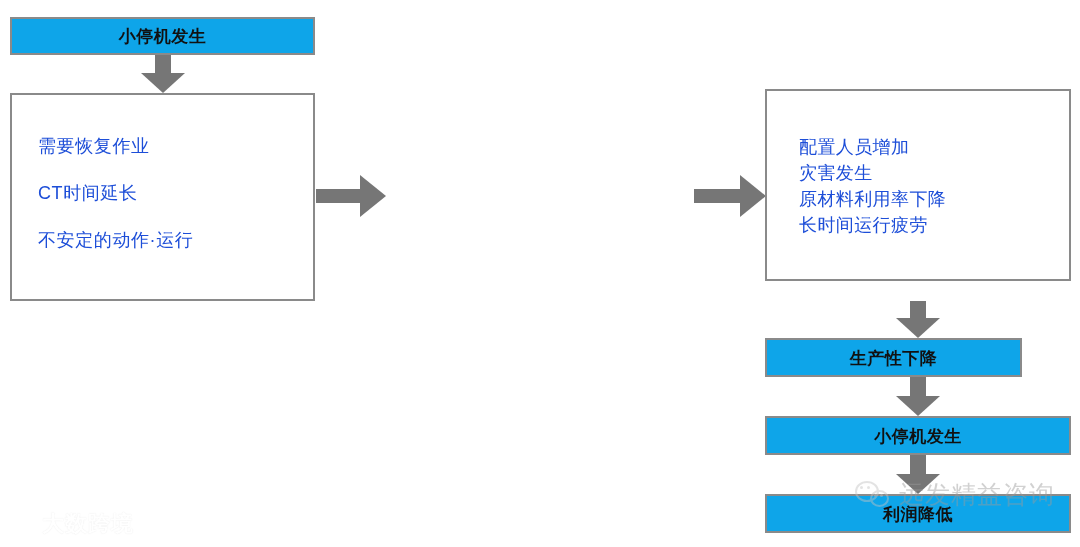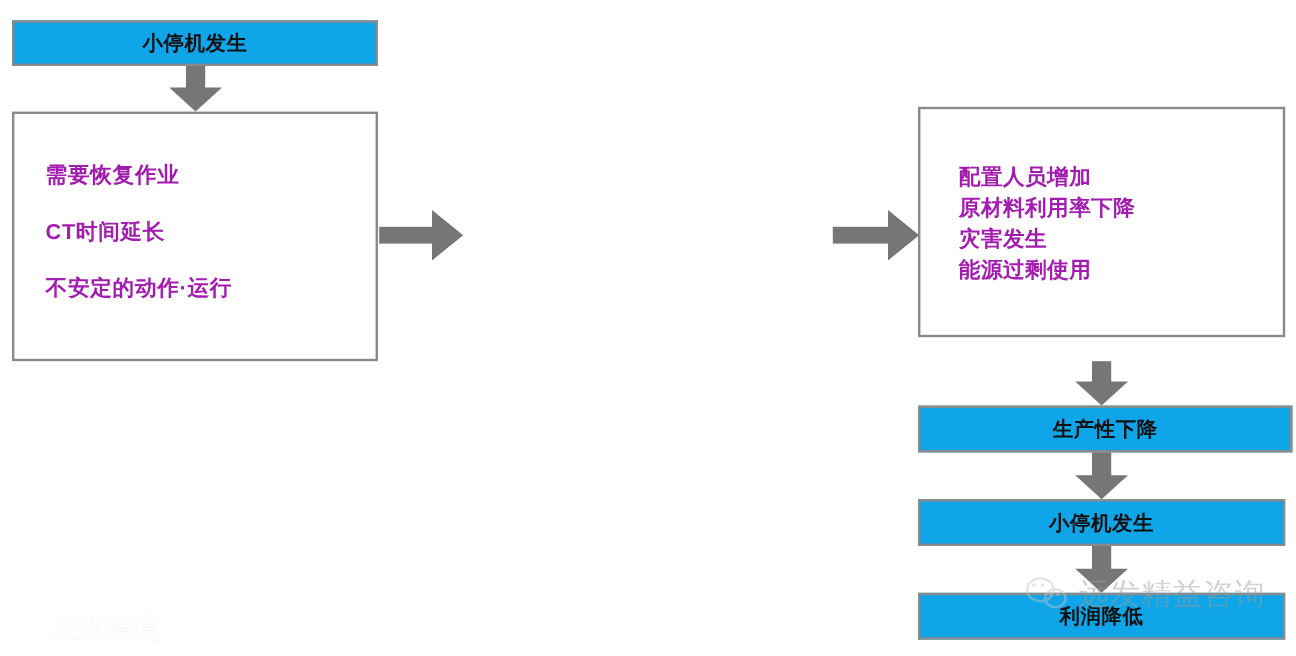--- a/index.html
+++ b/index.html
@@ -38,22 +38,22 @@
     transform: translateY(-50%);
     text-align: center;
     font-weight: bold;
     font-size: 17px;
     color: #111111;
     letter-spacing: 0.5px;
   }
 
   .body-text {
     position: absolute;
-    font-weight: bold;
-    color: #a21caf;
+    font-weight: normal;
+    color: #1d4ed8;
     white-space: nowrap;
   }
   .body-text .ln {
     display: block;
   }
 
   
   .lines-wide .ln {
     font-size: 18px;
     line-height: 47px;
@@ -207,32 +207,32 @@
 
 
   <div class="arrow-right" style="left:694px; top:175px; width:72px; height:42px;">
     <div class="shaft" style="width:52px;"></div>
     <div class="head"></div>
   </div>
 
   <div class="box" style="left:765px; top:89px; width:306px; height:192px;">
     <div class="body-text lines-tight" style="left:32px; top:43px;">
       <span class="ln">配置人员增加</span>
+      <span class="ln">灾害发生</span>
       <span class="ln">原材料利用率下降</span>
-      <span class="ln">灾害发生</span>
-      <span class="ln">能源过剩使用</span>
+      <span class="ln">长时间运行疲劳</span>
     </div>
   </div>
 
   <div class="arrow-down" style="left:896px; top:301px; width:44px; height:37px;">
     <div class="shaft" style="height:19px;"></div>
     <div class="head"></div>
   </div>
 
-  <div class="box filled" style="left:765px; top:338px; width:312px; height:39px;">
+  <div class="box filled" style="left:765px; top:338px; width:257px; height:39px;">
     <div class="hdr-text">生产性下降</div>
   </div>
 
   <div class="arrow-down" style="left:896px; top:377px; width:44px; height:39px;">
     <div class="shaft" style="height:21px;"></div>
     <div class="head"></div>
   </div>
 
   <div class="box filled" style="left:765px; top:416px; width:306px; height:39px;">
     <div class="hdr-text">小停机发生</div>

